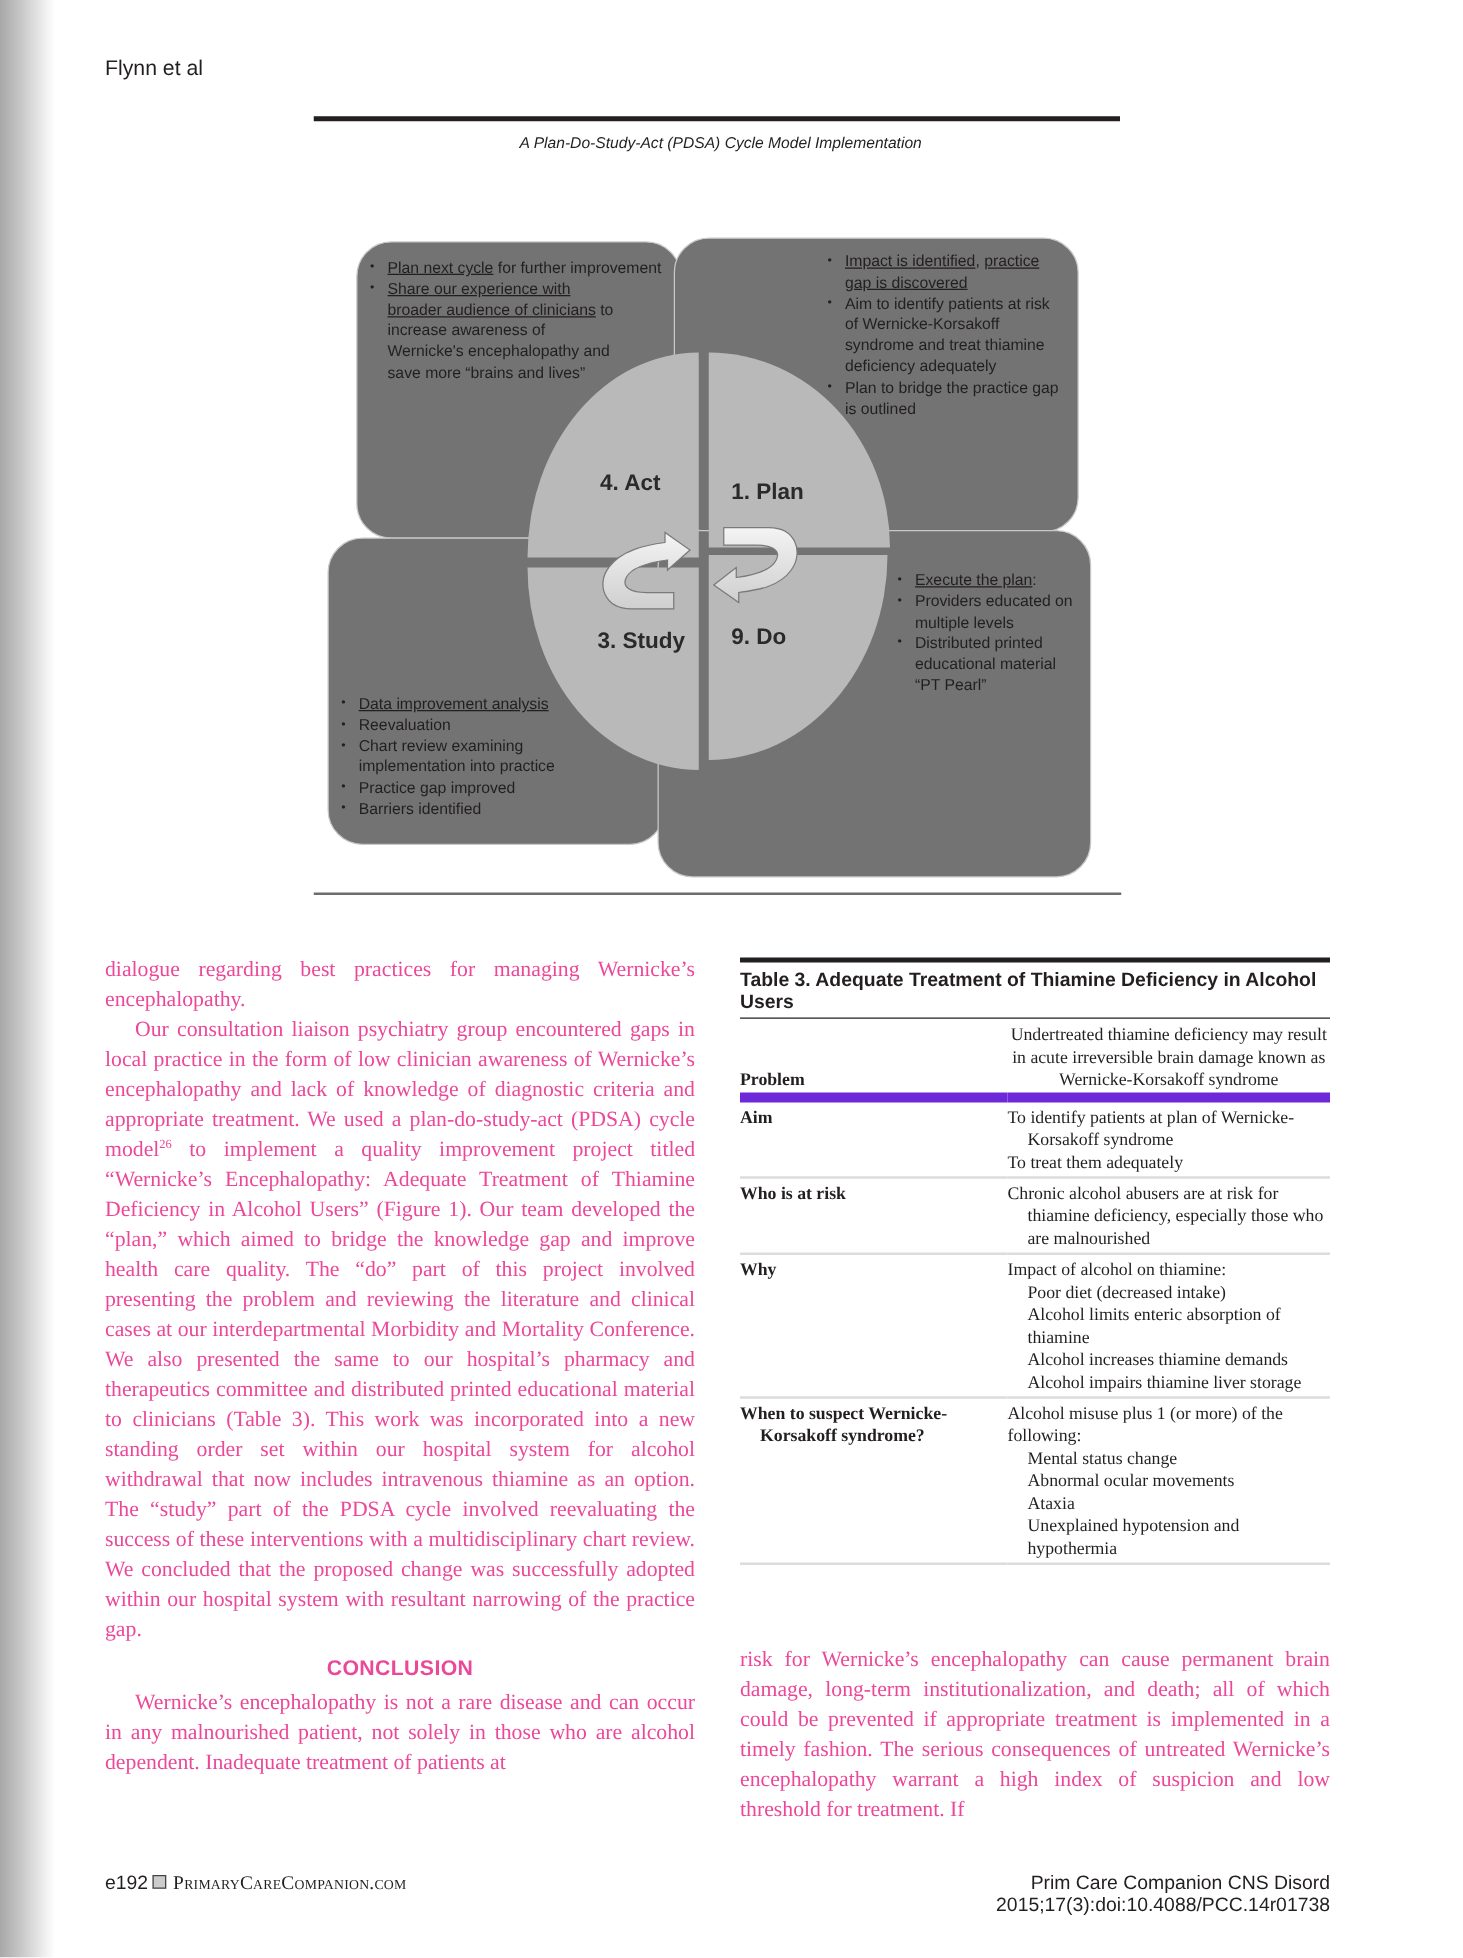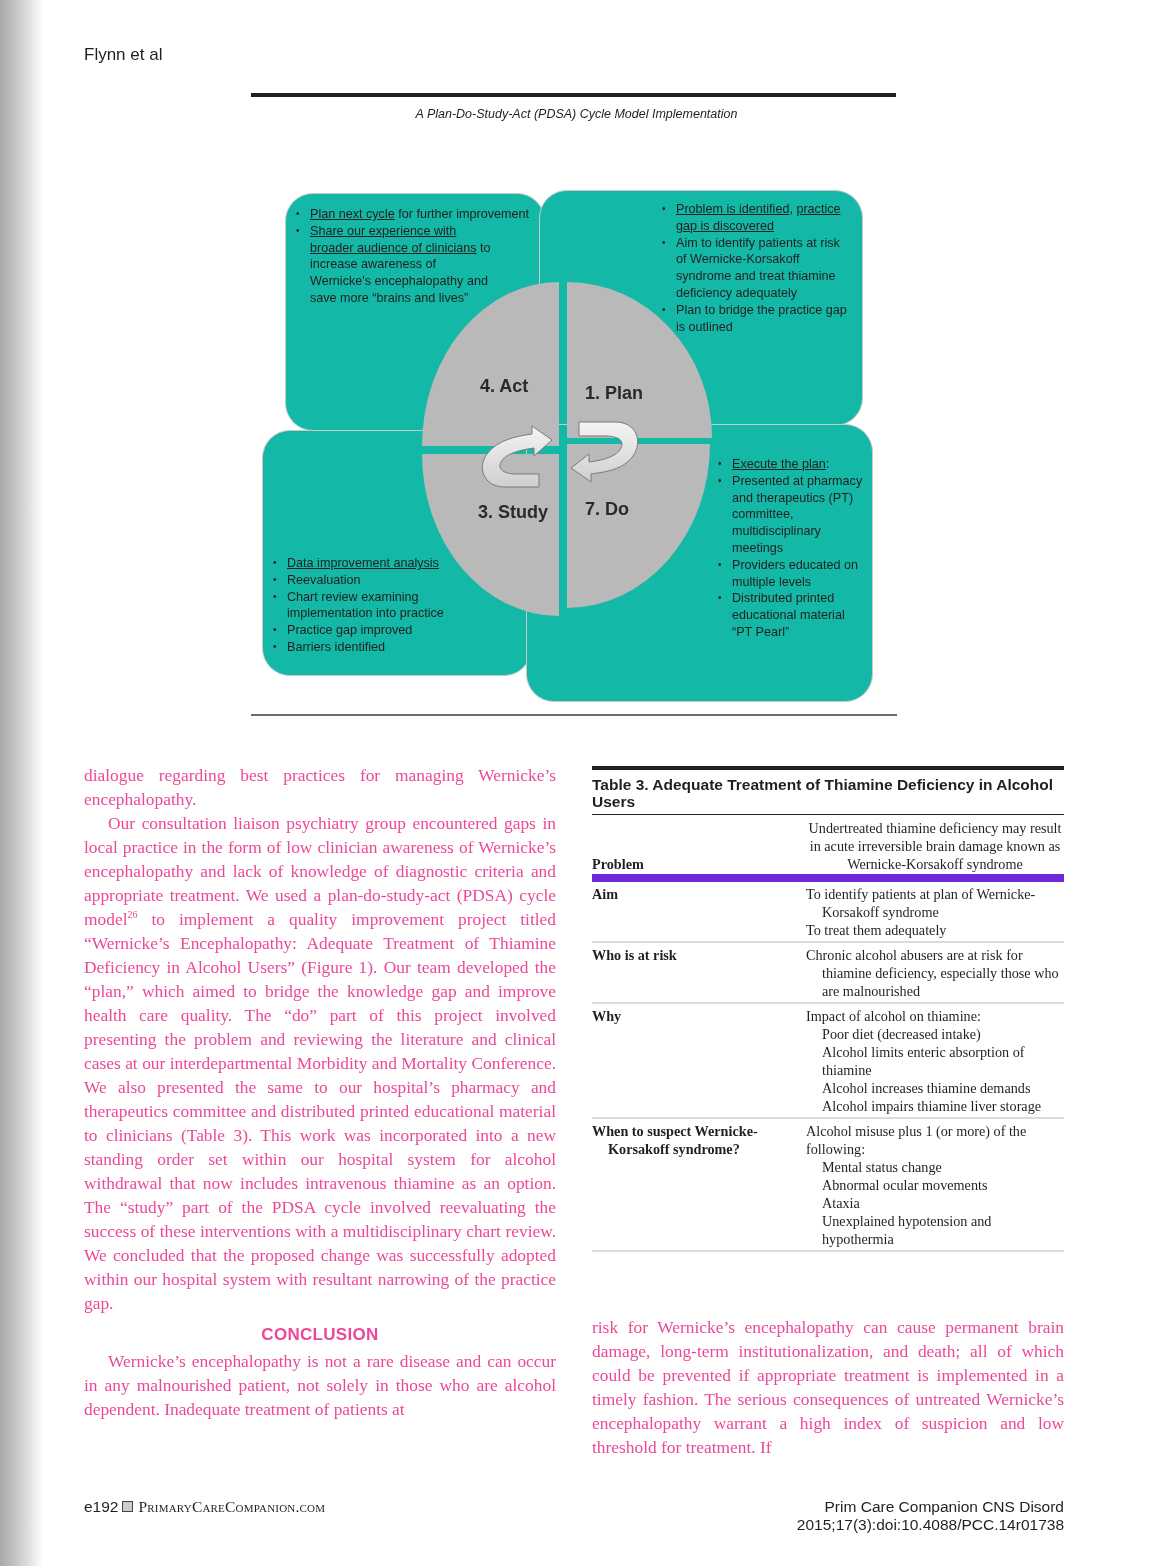--- a/index.html
+++ b/index.html
@@ -8,21 +8,21 @@
   .sans { font-family:"Liberation Sans", sans-serif; }
   .runhead { position:absolute; left:84px; top:45px; font-size:17px; }
 
   
   .fig { position:absolute; left:251px; top:93px; width:645px; }
   .fig-topline { height:4px; background:#231f20; }
   .fig-title { font-weight:bold; font-size:16.5px; line-height:19px; margin-top:8px; }
   .fig-sub { text-align:center; font-style:italic; font-size:12.5px; margin-top:10px; margin-left:6px; }
   .fig-bottomline { position:absolute; left:251px; top:714px; width:646px; height:2px; background:#6d6d6d; }
 
-  .box { position:absolute; border:1px solid #c8c8c8; border-radius:28px; background:#14b8a6; box-sizing:border-box; }
+  .box { position:absolute; border:1px solid #c8c8c8; border-radius:28px; background:#737373; box-sizing:border-box; }
   .box ul { list-style:none; margin:0; padding:0; font-family:"Liberation Sans", sans-serif; font-size:12.6px; line-height:16.8px; color:#231f20; }
   .box li { position:relative; padding-left:14px; }
   .box li::before { content:"•"; position:absolute; left:0; top:0; font-size:10px; }
   .u { text-decoration:underline; }
 
   .circle { position:absolute; left:422px; top:282px; width:290px; height:334px; }
   .quad { position:absolute; background:#b9b9b9; }
   .q-act { left:0; top:0; width:137px; height:164px; border-top-left-radius:137px 164px; }
   .q-plan { left:145px; top:0; width:145px; height:156px; border-top-right-radius:145px 156px; }
   .q-study { left:0; top:172px; width:137px; height:162px; border-bottom-left-radius:137px 162px; }
@@ -69,54 +69,53 @@
 
 <div class="box" style="left:285px; top:193px; width:260px; height:238px; padding:12px 10px 0 10px;">
   <ul>
     <li><span class="u">Plan next cycle</span><span> for further improvement</span></li>
     <li style="width:182px;"><span class="u">Share our experience with broader audience of clinicians</span><span> to increase awareness of Wernicke's encephalopathy and save more “brains and lives”</span></li>
   </ul>
 </div>
 
 <div class="box" style="left:539px; top:190px; width:324px; height:236px; padding:10px 10px 0 122px;">
   <ul style="width:190px;">
-    <li><span class="u">Problem is identified</span><span>, </span><span class="u">practice gap is discovered</span></li>
+    <li><span class="u">Impact is identified</span><span>, </span><span class="u">practice gap is discovered</span></li>
     <li>Aim to identify patients at risk of Wernicke-Korsakoff syndrome and treat thiamine deficiency adequately</li>
     <li>Plan to bridge the practice gap is outlined</li>
   </ul>
 </div>
 
 <div class="box" style="left:262px; top:430px; width:270px; height:246px; padding:124px 10px 0 10px;">
   <ul>
     <li><span class="u">Data improvement analysis</span></li>
     <li>Reevaluation</li>
     <li style="width:180px;">Chart review examining implementation into practice</li>
     <li>Practice gap improved</li>
     <li>Barriers identified</li>
   </ul>
 </div>
 
 <div class="box" style="left:526px; top:424px; width:347px; height:278px; padding:31px 8px 0 191px;">
   <ul style="width:150px;">
     <li><span class="u">Execute the plan</span><span>:</span></li>
-    <li>Presented at pharmacy and therapeutics (PT) committee, multidisciplinary meetings</li>
     <li>Providers educated on multiple levels</li>
     <li>Distributed printed educational material “PT Pearl”</li>
   </ul>
 </div>
 
 <div class="circle">
   <div class="quad q-act"></div>
   <div class="quad q-plan"></div>
   <div class="quad q-study"></div>
   <div class="quad q-do"></div>
   <div class="qlabel" style="left:58px; top:94px;text-align:right;">4. Act</div>
   <div class="qlabel" style="left:163px; top:101px;">1. Plan</div>
   <div class="qlabel" style="left:56px; top:220px;">3. Study</div>
-  <div class="qlabel" style="left:163px; top:217px;">7. Do</div>
+  <div class="qlabel" style="left:163px; top:217px;">9. Do</div>
   <svg style="position:absolute; left:55px; top:130px;" width="180" height="90" viewBox="0 0 180 90">
     <defs>
       <linearGradient id="ag" x1="0" y1="0" x2="0" y2="1">
         <stop offset="0" stop-color="#f4f4f4"></stop>
         <stop offset="1" stop-color="#cfcfcf"></stop>
       </linearGradient>
     </defs>
 
     <path d="M62,75 L28,75 C6,75 0,55 10,42 C20,28 40,24 55,22 L55,14 L75,28 L57,44 L57,36 C42,38 28,42 24,50 C20,58 28,62 40,62 L62,62 Z" fill="url(#ag)" stroke="#7a7a7a" stroke-width="1"></path>
 

